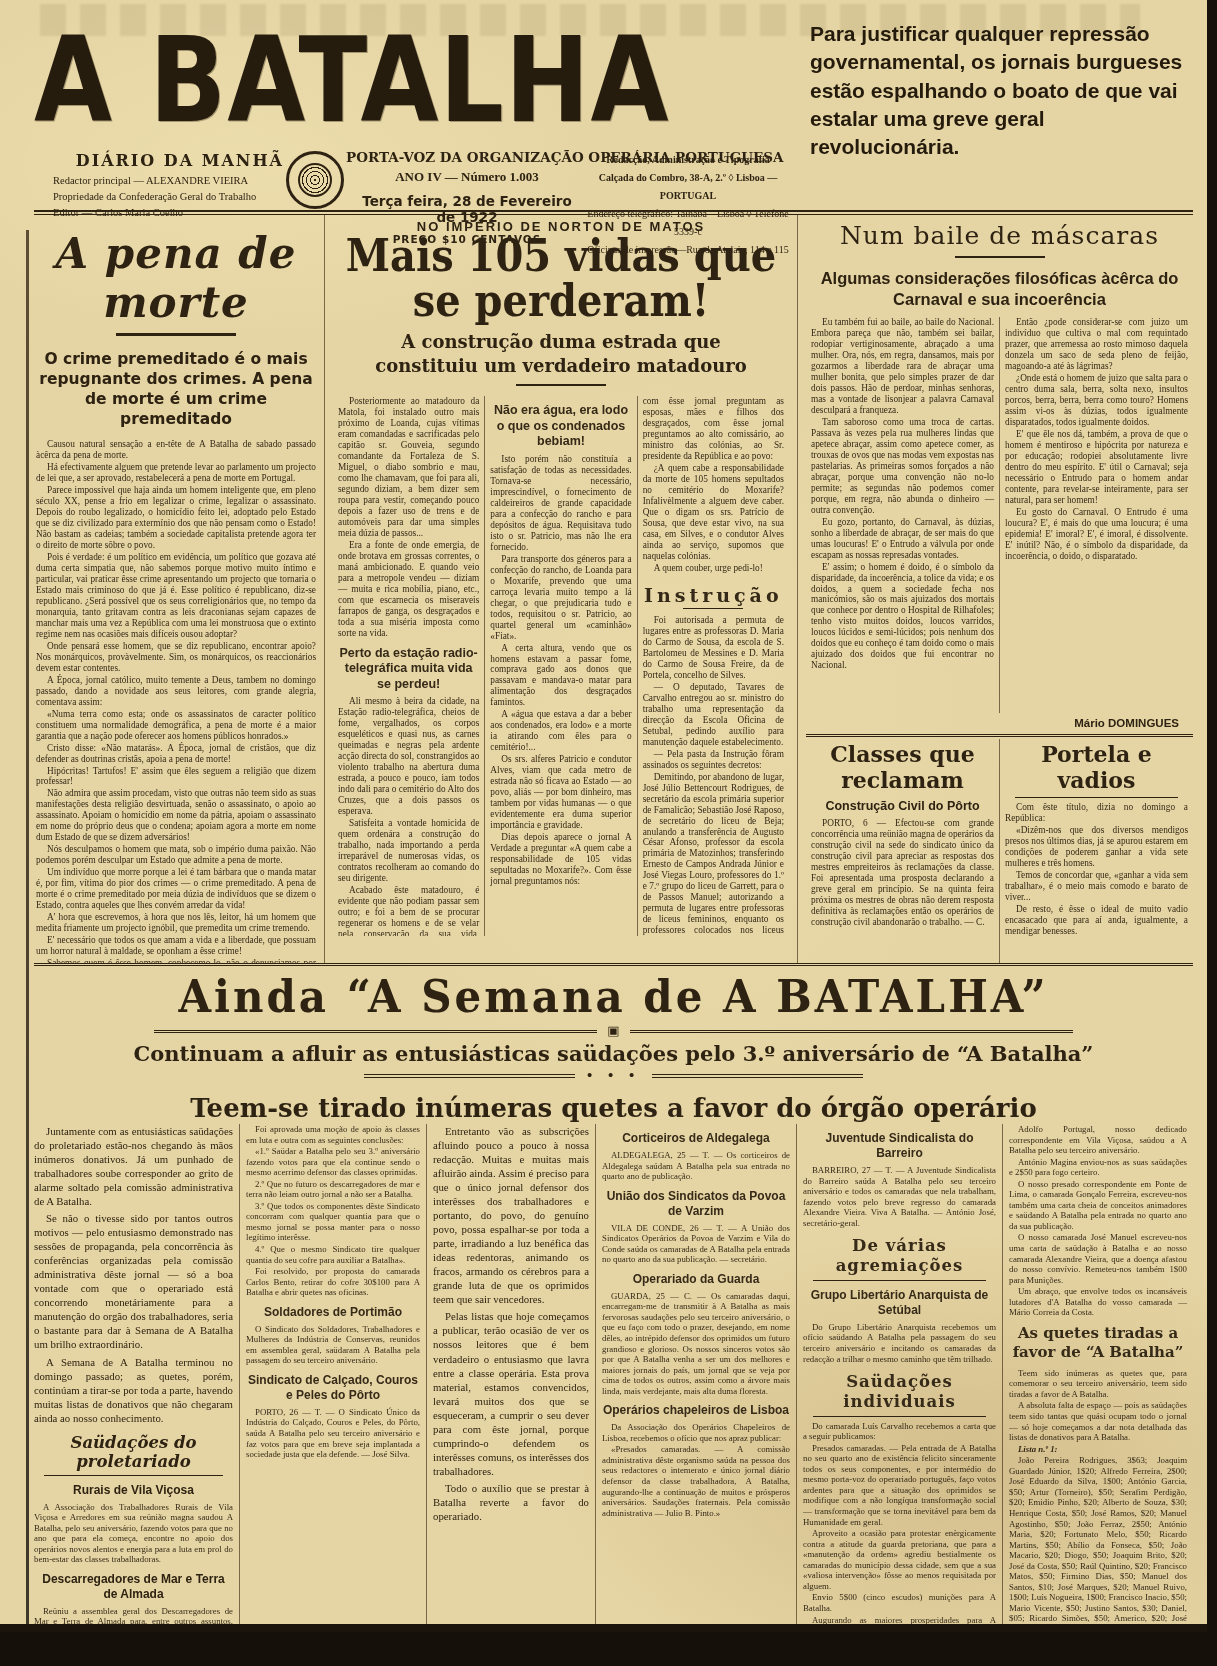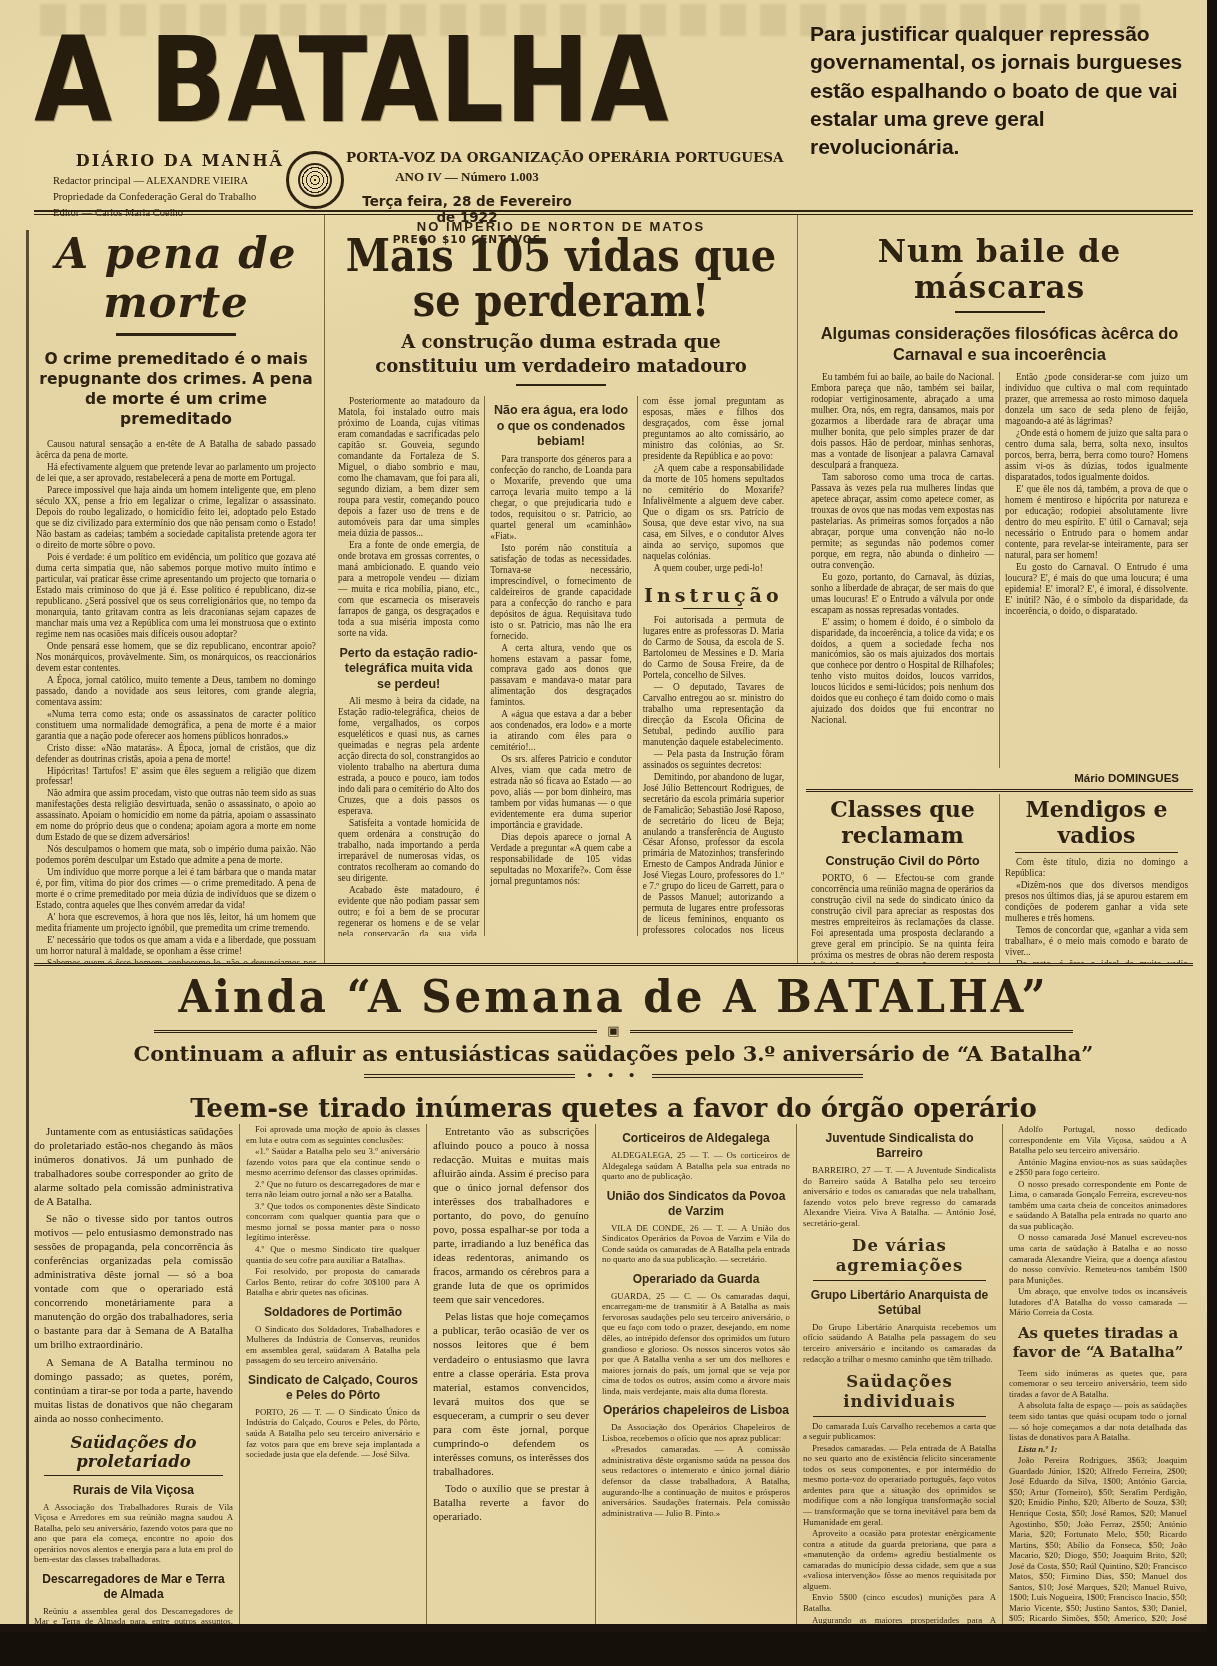--- a/index.html
+++ b/index.html
@@ -65,22 +65,22 @@
             line-height:1.02;margin:4px 0 6px;transform:scaleY(1.1);}
   .deck{font-family:"DejaVu Serif",serif;font-weight:bold;font-size:18px;text-align:center;line-height:1.35;margin:10px 30px 0;}
   .crosshead{font-family:"DejaVu Serif",serif;font-weight:bold;font-size:28px;text-align:center;margin:12px 0 8px;}
   .ccols{display:flex;height:540px;overflow:hidden;}
   .ccol{flex:1;padding:0 5px;overflow:hidden;}
   .subhd{font-family:"Liberation Sans",sans-serif;font-weight:bold;font-size:12.5px;text-align:center;
          line-height:1.25;margin:7px 0 4px;}
   .instr-head{font-family:"DejaVu Serif",serif;font-weight:bold;font-size:19px;letter-spacing:4px;
               text-align:center;margin:10px 0 2px;}
   .u{border-top:1px solid #2e2312;width:60px;margin:2px auto 6px;}
-  .baile-head{font-family:"DejaVu Serif",serif;font-weight:bold;font-size:31px;text-align:center;
-              letter-spacing:1px;margin:14px 0 0;}
+  .baile-head{font-family:"DejaVu Serif",serif;font-weight:normal;font-size:25px;text-align:center;
+              letter-spacing:1px;margin:2px 0 0;}
   .baile-deck{font-family:"Liberation Sans",sans-serif;font-weight:bold;font-size:16.5px;text-align:center;
               line-height:1.25;margin:8px 10px 8px;}
   .bcols{display:flex;height:396px;overflow:hidden;}
   .bcol2{flex:1;padding:0 5px;overflow:hidden;}
   .sig{text-align:right;font-family:"Liberation Sans",sans-serif;font-weight:bold;font-size:11.5px;
        padding:4px 14px 2px 0;}
   .duo{display:flex;height:236px;overflow:hidden;border-top:3px double #2e2312;margin-top:3px;padding-top:2px;}
   .duo-col{flex:1;padding:0 5px;overflow:hidden;}
   .duo-head{font-family:"DejaVu Serif",serif;font-weight:bold;font-size:22px;text-align:center;margin:2px 0 0;}
   .duo-sub{font-family:"Liberation Sans",sans-serif;font-weight:bold;font-size:12.5px;text-align:center;margin:6px 0 5px;}
@@ -137,20 +137,26 @@
         </div>
         <div class="emblem">
             <div class="inner"></div>
           </div>
         <div class="mi-center">
           <div class="pv">PORTA-VOZ DA ORGANIZAÇÃO OPERÁRIA PORTUGUESA</div>
           <div class="ano">ANO IV — Número 1.003</div>
           <div class="dt">Terça feira, 28 de Fevereiro de 1922</div>
           <div class="pr">PREÇO $10 CENTAVOS</div>
         </div>
+        <div class="mi-right">
+          <div class="b">Redacção, Administração e Tipografia</div>
+          <div class="b">Calçada do Combro, 38-A, 2.º ◊ Lisboa — PORTUGAL</div>
+          <div>Endereço telegráfico: Talhaba—Lisboa ◊ Telefone 5339-c</div>
+          <div>Oficinas de impressão—Rua da Atalaia, 114 e 115</div>
+        </div>
       </div>
     </div>
     <div class="manifesto">Para justificar qualquer repressão governamental, os jornais burgueses estão espalhando o boato de que vai estalar uma greve geral revolucionária.</div>
   </header>
 
   <div class="drule"></div>
 
   <section class="upper">
 
     <article class="ucol col-left">
@@ -188,22 +194,22 @@
           <p>Posteriormente ao matadouro da Matola, foi instalado outro mais próximo de Loanda, cujas vítimas eram comandadas e sacrificadas pelo capitão sr. Gouveia, segundo comandante da Fortaleza de S. Miguel, o diabo sombrio e mau, como lhe chamavam, que foi para ali, segundo diziam, a bem dizer sem roupa para vestir, começando pouco depois a fazer uso de trens e de automóveis para dar uma simples meia dúzia de passos...</p>
           <p>Era a fonte de onde emergia, de onde brotava em grossas correntes, o maná ambicionado. E quando veio para a metropole vendeu — diziam — muita e rica mobília, piano, etc., com que escarnecia os miseraveis farrapos de ganga, os desgraçados e toda a sua miséria imposta como sorte na vida.</p>
           <h3 class="subhd">Perto da estação radio-telegráfica muita vida se perdeu!</h3>
           <p>Ali mesmo à beira da cidade, na Estação radio-telegráfica, cheios de fome, vergalhados, os corpos esqueléticos e quasi nus, as carnes queimadas e negras pela ardente acção directa do sol, constrangidos ao violento trabalho na abertura duma estrada, a pouco e pouco, iam todos indo dali para o cemitério do Alto dos Cruzes, que a dois passos os esperava.</p>
           <p>Satisfeita a vontade homicida de quem ordenára a construção do trabalho, nada importando a perda irreparável de numerosas vidas, os contratos recolheram ao comando do seu dirigente.</p>
           <p>Acabado êste matadouro, é evidente que não podiam passar sem outro; e foi a bem de se procurar regenerar os homens e de se velar pela conservação da sua vida, individualizando-lhes a sorte, que se tomou para substituí-lo o Moxarife, poucos quilómetros distante da cidade.</p>
         </div>
         <div class="vr"></div>
         <div class="ccol bodytext">
           <h3 class="subhd">Não era água, era lodo o que os condenados bebiam!</h3>
+          <p>Isto porém não constituía a satisfação de todas as necessidades. Tornava-se necessário, imprescindível, o fornecimento de caldeireiros de grande capacidade para a confecção do rancho e para depósitos de água. Requisitava tudo isto o sr. Patricio, mas não lhe era fornecido.</p>
           <p>Para transporte dos géneros para a confecção do rancho, de Loanda para o Moxarife, prevendo que uma carroça levaria muito tempo a lá chegar, o que prejudicaria tudo e todos, requisitou o sr. Patricio, ao quartel general um «caminhão» «Fiat».</p>
-          <p>Isto porém não constituía a satisfação de todas as necessidades. Tornava-se necessário, imprescindível, o fornecimento de caldeireiros de grande capacidade para a confecção do rancho e para depósitos de água. Requisitava tudo isto o sr. Patricio, mas não lhe era fornecido.</p>
           <p>A certa altura, vendo que os homens estavam a passar fome, comprava gado aos donos que passavam e mandava-o matar para alimentação dos desgraçados famintos.</p>
           <p>A «água que estava a dar a beber aos condenados, era lodo» e a morte ia atirando com êles para o cemitério!...</p>
           <p>Os srs. alferes Patricio e condutor Alves, viam que cada metro de estrada não só ficava ao Estado — ao povo, aliás — por bom dinheiro, mas tambem por vidas humanas — o que evidentemente era duma superior importância e gravidade.</p>
           <p>Dias depois aparece o jornal A Verdade a preguntar «A quem cabe a responsabilidade de 105 vidas sepultadas no Moxarife?». Com êsse jornal preguntamos nós:</p>
         </div>
         <div class="vr"></div>
         <div class="ccol bodytext">
           <p class="noind">com êsse jornal preguntam as esposas, mães e filhos dos desgraçados, com êsse jornal preguntamos ao alto comissário, ao ministro das colónias, ao Sr. presidente da República e ao povo:</p>
           <p>¿A quem cabe a responsabilidade da morte de 105 homens sepultados no cemitério do Moxarife? Infalivèlmente a alguem deve caber. Que o digam os srs. Patrício de Sousa, que deve estar vivo, na sua casa, em Silves, e o condutor Alves ainda ao serviço, supomos que naquelas colónias.</p>
           <p>A quem couber, urge pedi-lo!</p>
@@ -242,21 +248,21 @@
       <div class="duo">
         <div class="duo-col">
           <h2 class="duo-head">Classes que reclamam</h2>
           <h3 class="duo-sub">Construção Civil do Pôrto</h3>
           <div class="bodytext">
             <p>PORTO, 6 — Efectou-se com grande concorrência uma reünião magna de operários da construção civil na sede do sindicato único da construção civil para apreciar as respostas dos mestres empreiteiros às reclamações da classe. Foi apresentada uma prosposta declarando a greve geral em princípio. Se na quinta feira próxima os mestres de obras não derem resposta definitiva às reclamações então os operários de construção civil abandonarão o trabalho. — C.</p>
           </div>
         </div>
         <div class="vr"></div>
         <div class="duo-col">
-          <h2 class="duo-head">Mendigos e vadios</h2>
+          <h2 class="duo-head">Portela e vadios</h2>
           <div class="hr1"></div>
           <div class="bodytext">
             <p>Com êste título, dizia no domingo a República:</p>
             <p>«Dizêm-nos que dos diversos mendigos presos nos últimos dias, já se apurou estarem em condições de poderem ganhar a vida sete mulheres e três homens.</p>
             <p>Temos de concordar que, «ganhar a vida sem trabalhar», é o meio mais comodo e barato de viver...</p>
             <p>De resto, é êsse o ideal de muito vadio encasacado que para aí anda, igualmente, a mendigar benesses.</p>
 
           </div>
         </div>
       </div>

